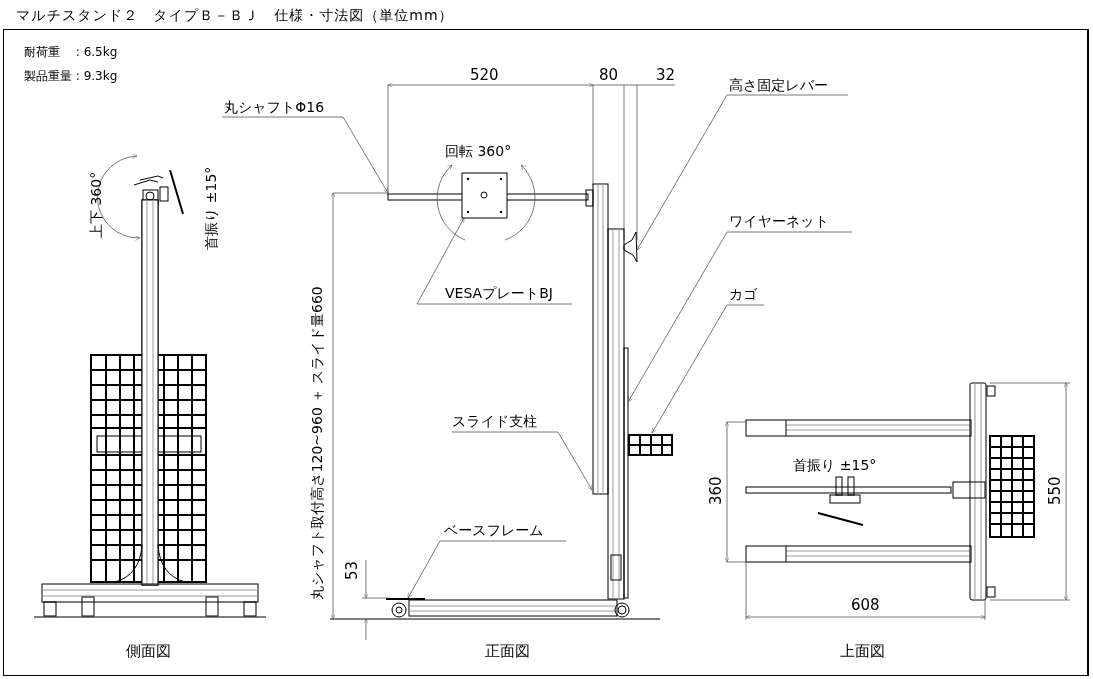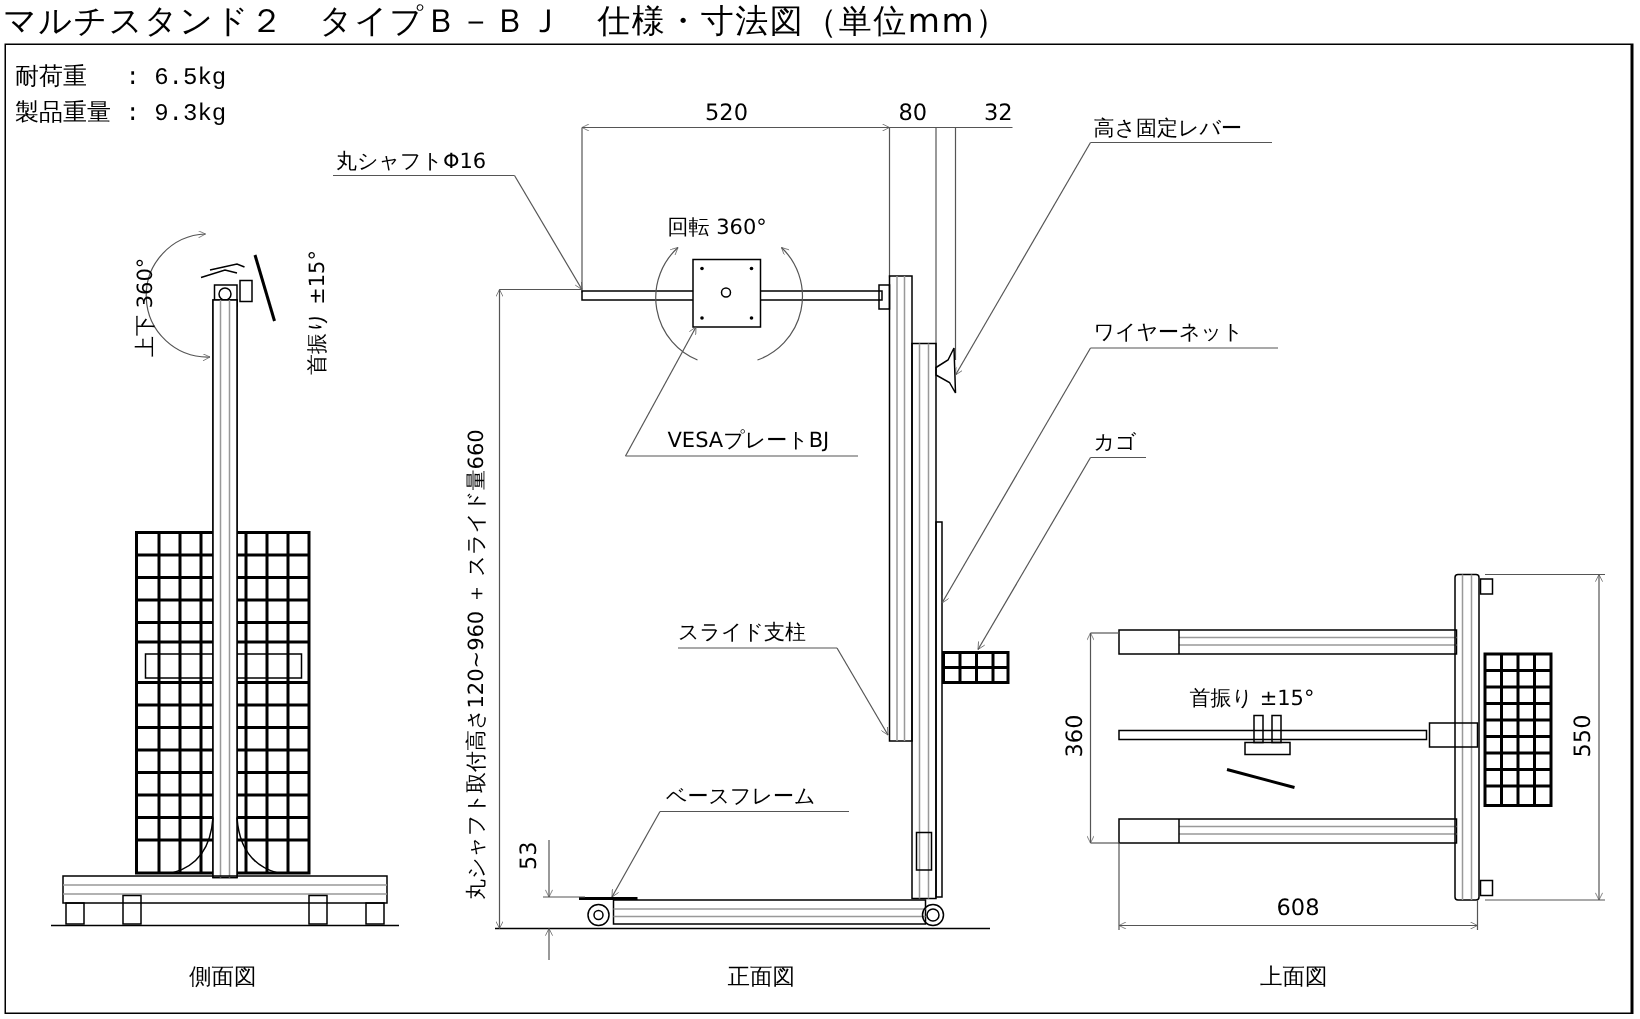--- a/index.html
+++ b/index.html
@@ -1,19 +1,19 @@
 <!DOCTYPE html>
 <html><head>
 <meta charset="utf-8">
 <style>
   html,body{margin:0;padding:0;background:#fff;}
   body{width:1093px;height:679px;position:relative;overflow:hidden;font-family:"DejaVu Sans","Liberation Sans",sans-serif;color:#000;}
-  .title{position:absolute;left:2px;top:2px;font-size:22px;letter-spacing:1px;white-space:nowrap;line-height:26px;}
+  .title{position:absolute;left:16px;top:2px;font-size:14px;letter-spacing:1px;white-space:nowrap;line-height:26px;}
   .frame{position:absolute;left:3px;top:29px;width:1086px;height:647px;border:1px solid #000;border-right:2px solid #000;box-sizing:border-box;}
-  .spec{position:absolute;left:10px;font-size:16px;line-height:20px;white-space:pre;font-family:Liberation Mono, monospace;}
+  .spec{position:absolute;left:24px;font-size:12px;line-height:20px;white-space:pre;}
   svg{position:absolute;left:0;top:0;}
   .lbl{font-size:14px;fill:#000;font-family:"DejaVu Sans","Liberation Sans",sans-serif;}
   .dim{font-size:15px;fill:#000;font-family:"DejaVu Sans","Liberation Sans",sans-serif;}
   .cap{font-size:15px;fill:#000;font-family:"DejaVu Sans","Liberation Sans",sans-serif;}
   .thin{stroke:#555;stroke-width:0.8;fill:none;}
   .ln{stroke:#000;stroke-width:1;fill:none;}
   .thk{stroke:#000;stroke-width:2;fill:none;}
   .gray{stroke:#999;stroke-width:1;fill:none;}
 </style>
 </head>

